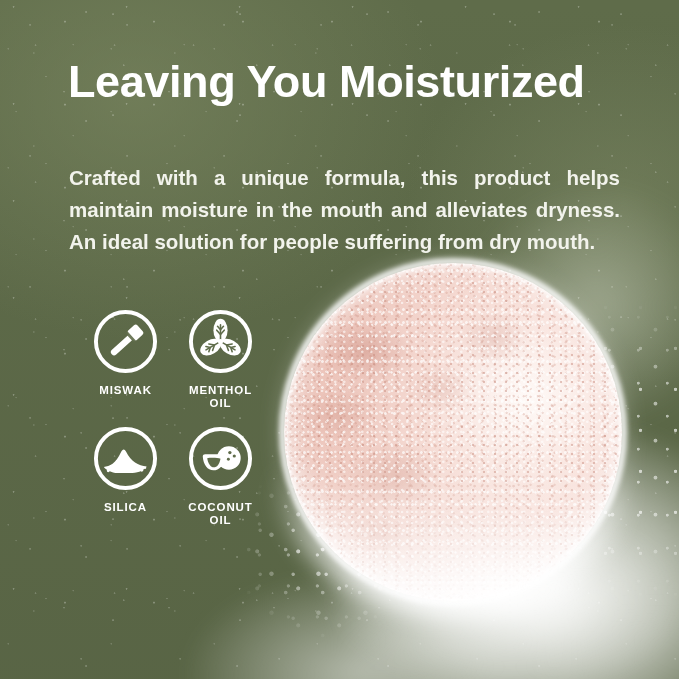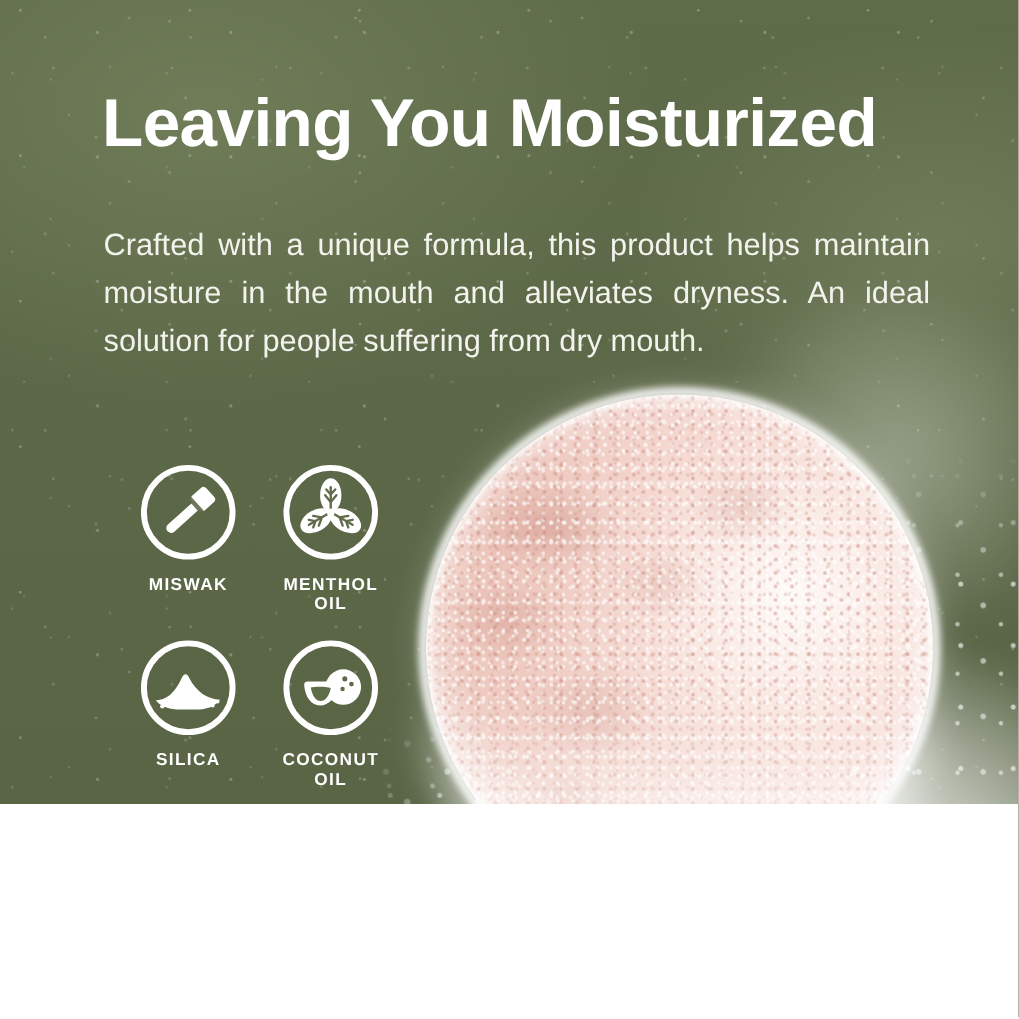--- a/index.html
+++ b/index.html
@@ -8,23 +8,23 @@
     padding: 0;
     background: #ffffff;
   }
   body {
     font-family: "Liberation Sans", sans-serif;
   }
 
   .canvas {
     position: relative;
     width: 679px;
-    height: 536px;
+    height: 679px;
     overflow: hidden;
-    background: #be185d;
+    background: #15803d;
     -webkit-font-smoothing: antialiased;
   }
 
   
   .bg-base {
     position: absolute;
     inset: 0;
     background:
       radial-gradient(ellipse 58% 46% at 16% 18%, rgba(119,131,93,0.55) 0%, rgba(119,131,93,0) 70%),
       radial-gradient(ellipse 70% 60% at 86% 92%, rgba(226,232,214,0.55) 0%, rgba(226,232,214,0) 68%),
@@ -232,26 +232,26 @@
     line-height: 1.05;
     font-weight: 700;
     letter-spacing: -0.4px;
     color: #ffffff;
     white-space: nowrap;
   }
 
   .body-copy {
     position: absolute;
     left: 69px;
-    top: 148px;
+    top: 162px;
     width: 551px;
     margin: 0;
     font-size: 20.5px;
     line-height: 32px;
-    font-weight: 400;
+    font-weight: 700;
     color: #f2f3ec;
     text-align: justify;
     text-justify: inter-word;
   }
 
   
   .ingredients {
     position: absolute;
     left: 78px;
     top: 308px;

